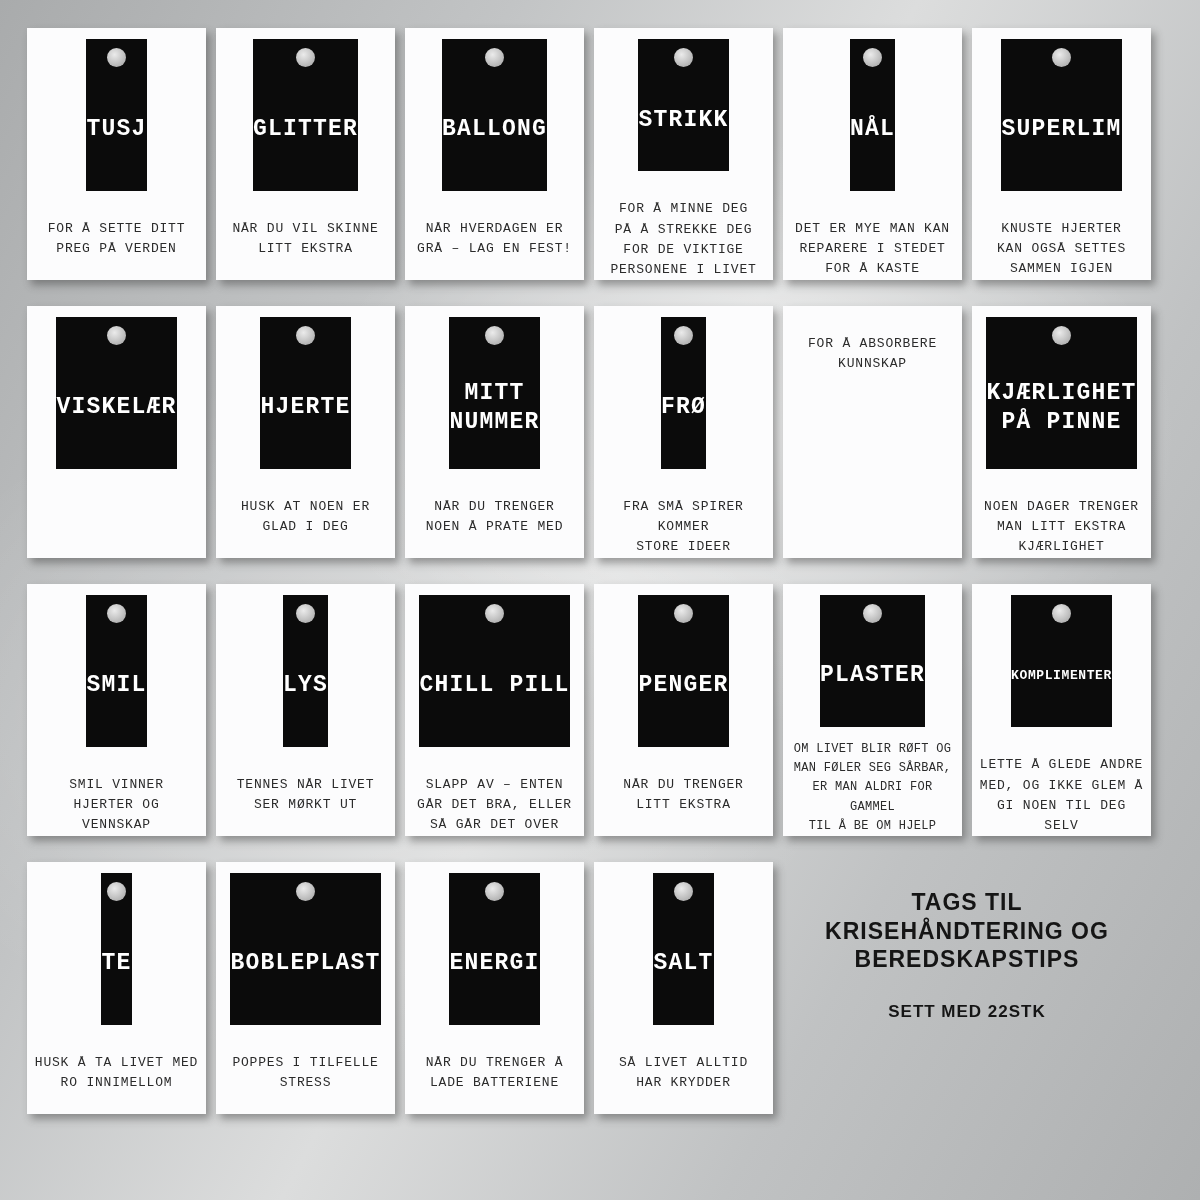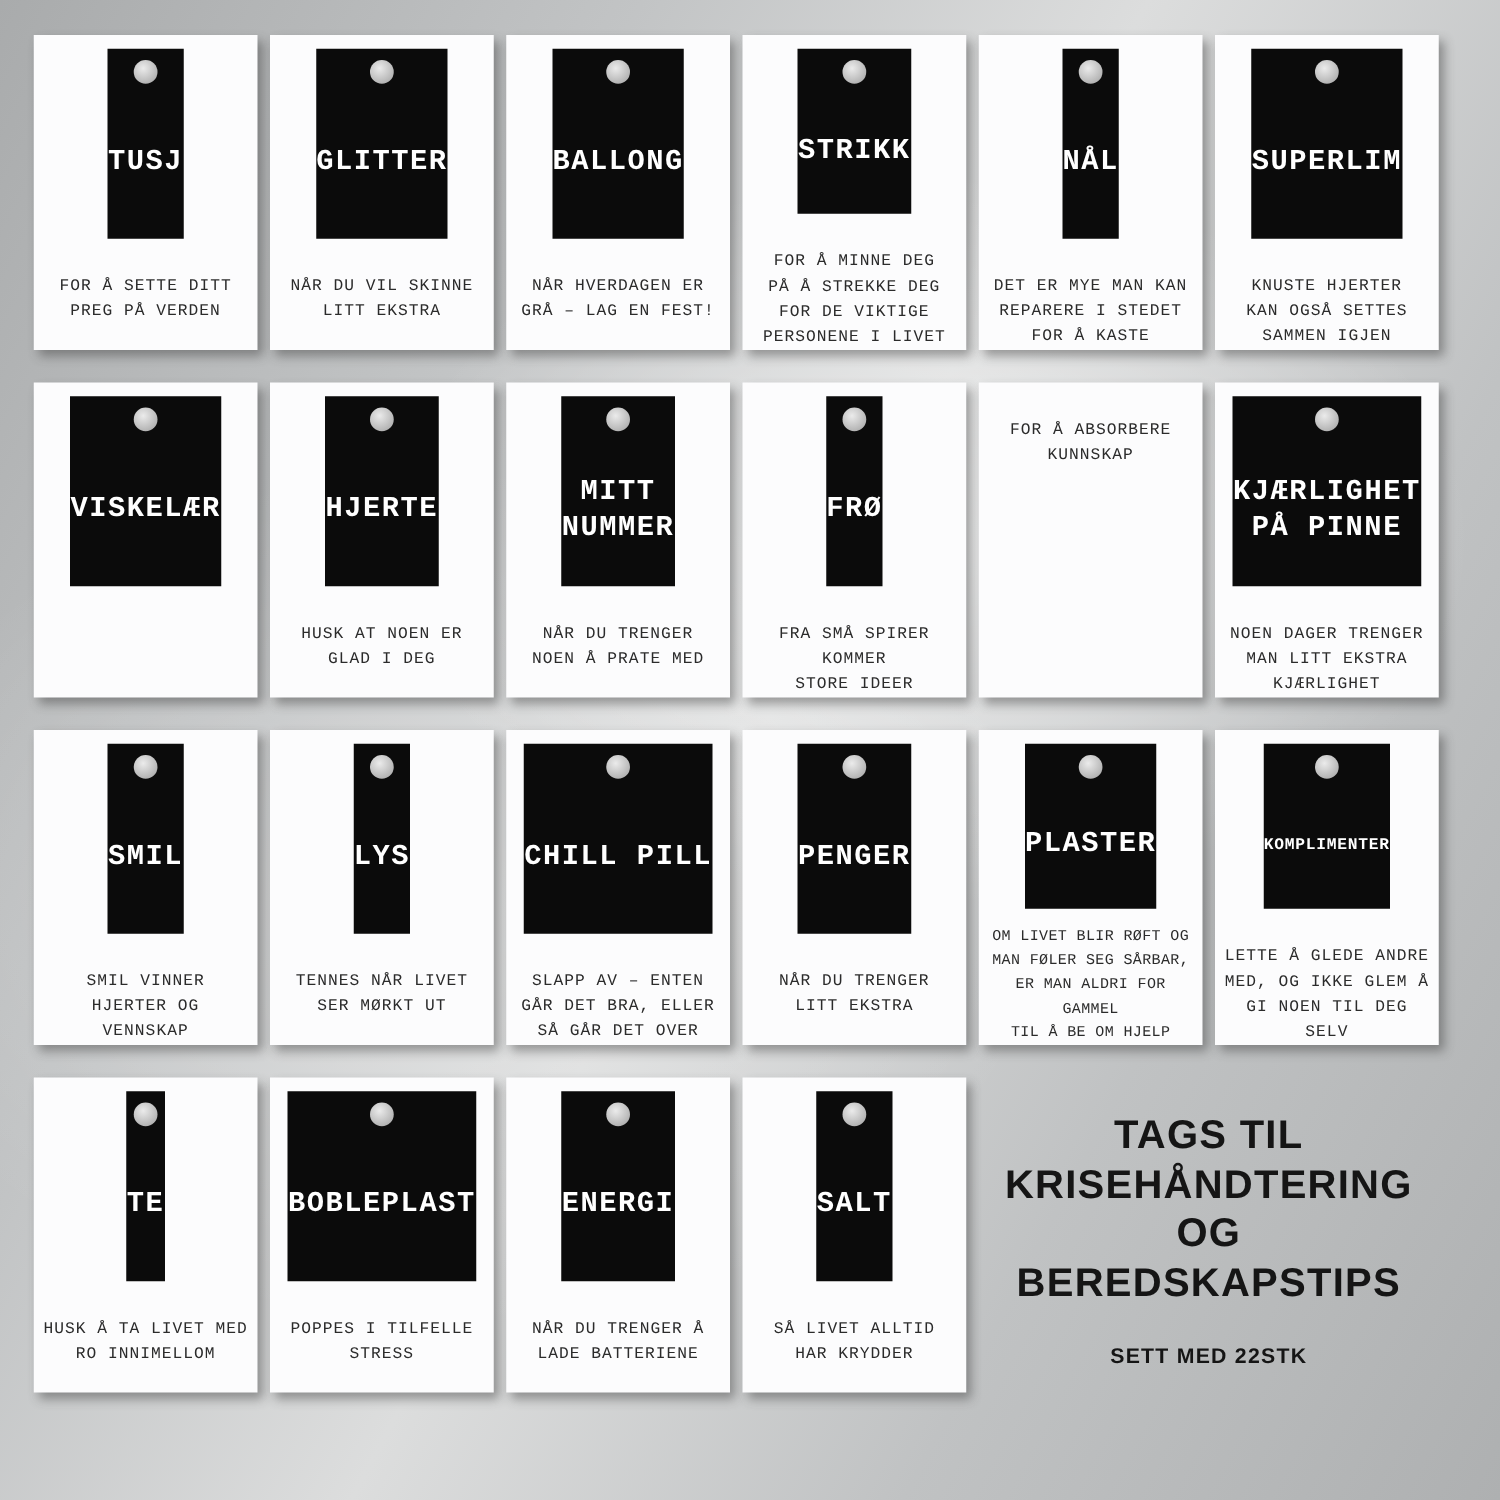--- a/index.html
+++ b/index.html
@@ -89,21 +89,21 @@
     flex-direction: column;
     align-items: center;
     text-align: center;
     padding-top: 26px;
     box-sizing: border-box;
   }
 
   .footer-heading {
     color: #151515;
     font-weight: bold;
-    font-size: 32px;
+    font-size: 23px;
     letter-spacing: 1px;
     line-height: 1.24;
     white-space: pre-line;
   }
 
   .footer-subtitle {
     color: #151515;
     font-weight: bold;
     font-size: 17px;
     letter-spacing: 1px;

